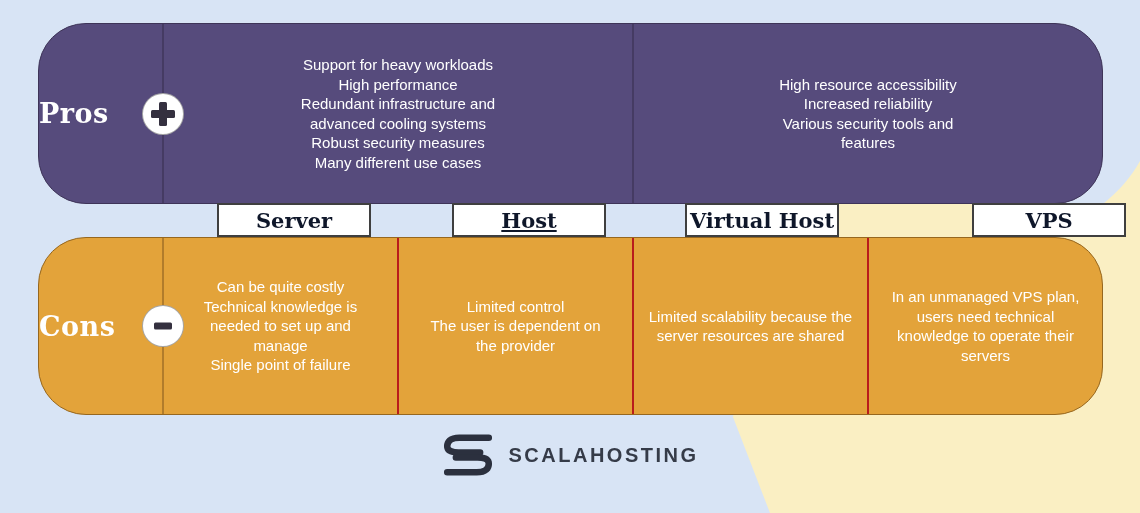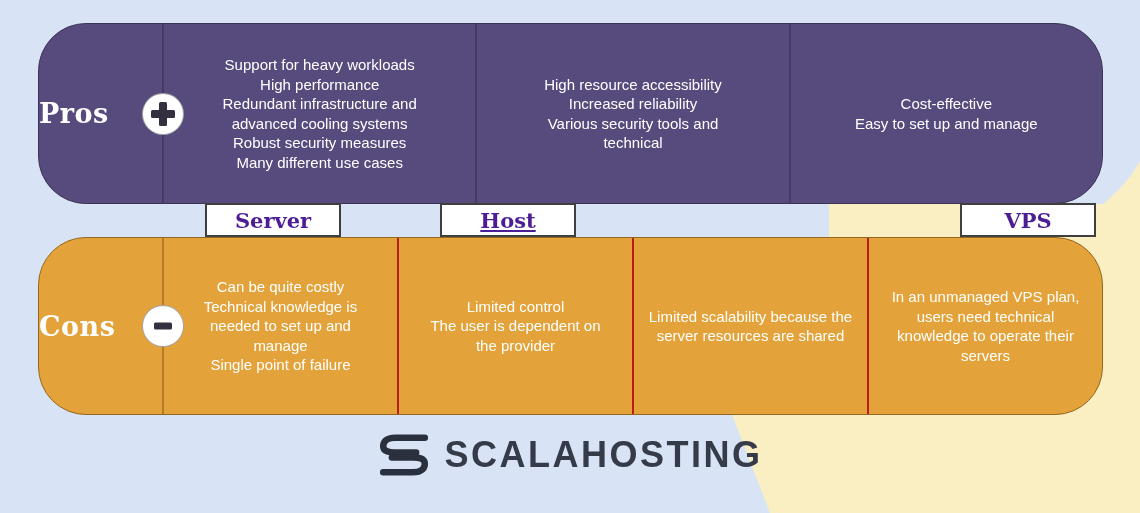--- a/index.html
+++ b/index.html
@@ -106,51 +106,52 @@
     line-height: 19.5px;
     text-align: center;
     white-space: pre-line;
     max-width: 222px;
   }
   
   .tag {
     position: absolute;
     top: 203px;
     height: 34px;
-    width: 136px;
+    width: 154px;
     background: #ffffff;
     border: 2px solid #3f3f3f;
     box-sizing: border-box;
     display: flex;
     align-items: center;
     justify-content: center;
     z-index: 3;
     font-family: "DejaVu Serif", "Liberation Serif", serif;
     font-weight: bold;
     font-size: 21px;
-    color: #4c1d95;
+    color: #0f172a;
+    margin-left: 12px;
   }
   .tag.t0 { left: 205px; }
   .tag.t1 { left: 440px; text-decoration: underline; }
   .tag.t2 { left: 673px; }
   .tag.t3 { left: 960px; }
   
   .footer {
     position: absolute;
     left: 0; top: 429px;
     width: 100%;
     display: flex;
     align-items: center;
     justify-content: center;
     gap: 15px;
     z-index: 2;
   }
   .logo-icon { width: 52px; height: 52px; }
   .brand-name {
-    font-size: 36px;
+    font-size: 20px;
     font-weight: bold;
     letter-spacing: 2.5px;
     color: #353b48;
   }
 </style>
 </head>
 <body>
 
 <div class="canvas">
 
@@ -171,30 +172,27 @@
 High performance
 Redundant infrastructure and
 advanced cooling systems
 Robust security measures
 Many different use cases</span>
     </div>
     <div class="cell">
       <span class="cell-text">High resource accessibility
 Increased reliability
 Various security tools and
-technical</span>
-    </div>
-    <div class="cell">
-      <span class="cell-text">Cost-effective
-Easy to set up and manage</span>
+features</span>
     </div>
   </div>
 
   <div class="tag t0">Server</div>
   <div class="tag t1">Host</div>
+  <div class="tag t2">Virtual Host</div>
   <div class="tag t3">VPS</div>
 
   <div class="panel cons">
     <div class="side-cell">
       <span class="side-label">Cons</span>
       <span class="badge">
         <i class="bar minus"></i>
       </span>
     </div>
     <div class="cell">

